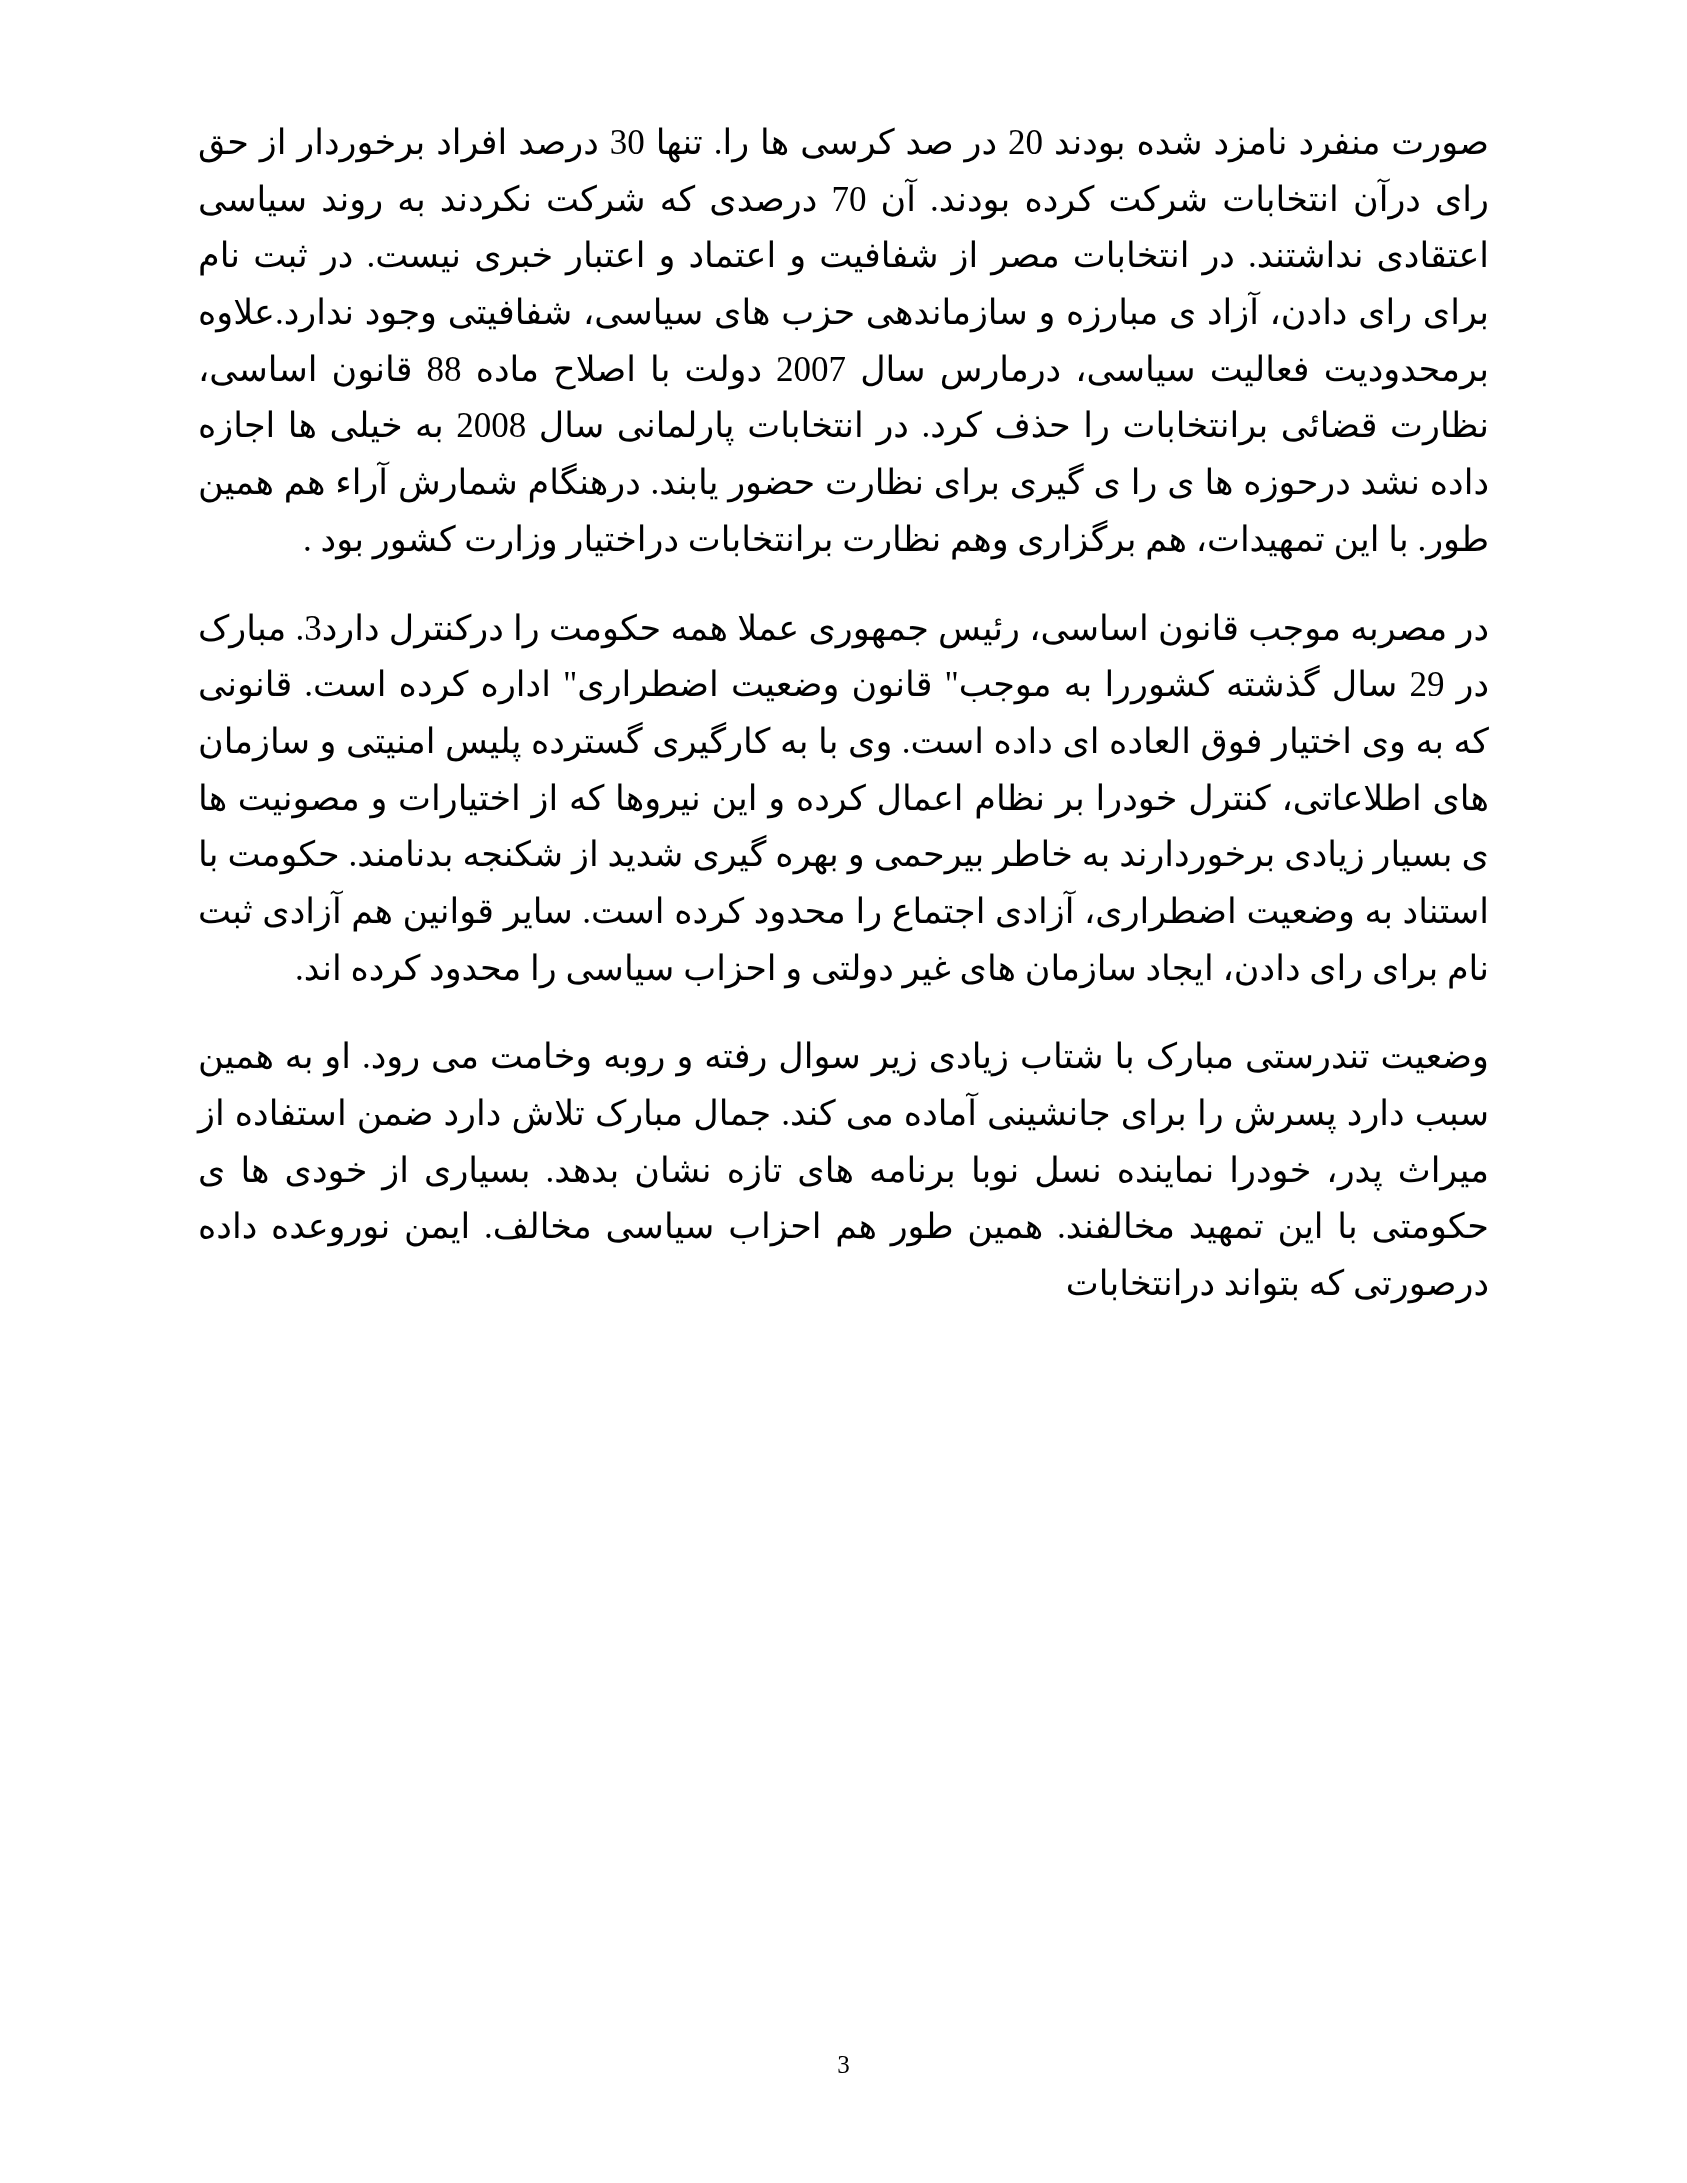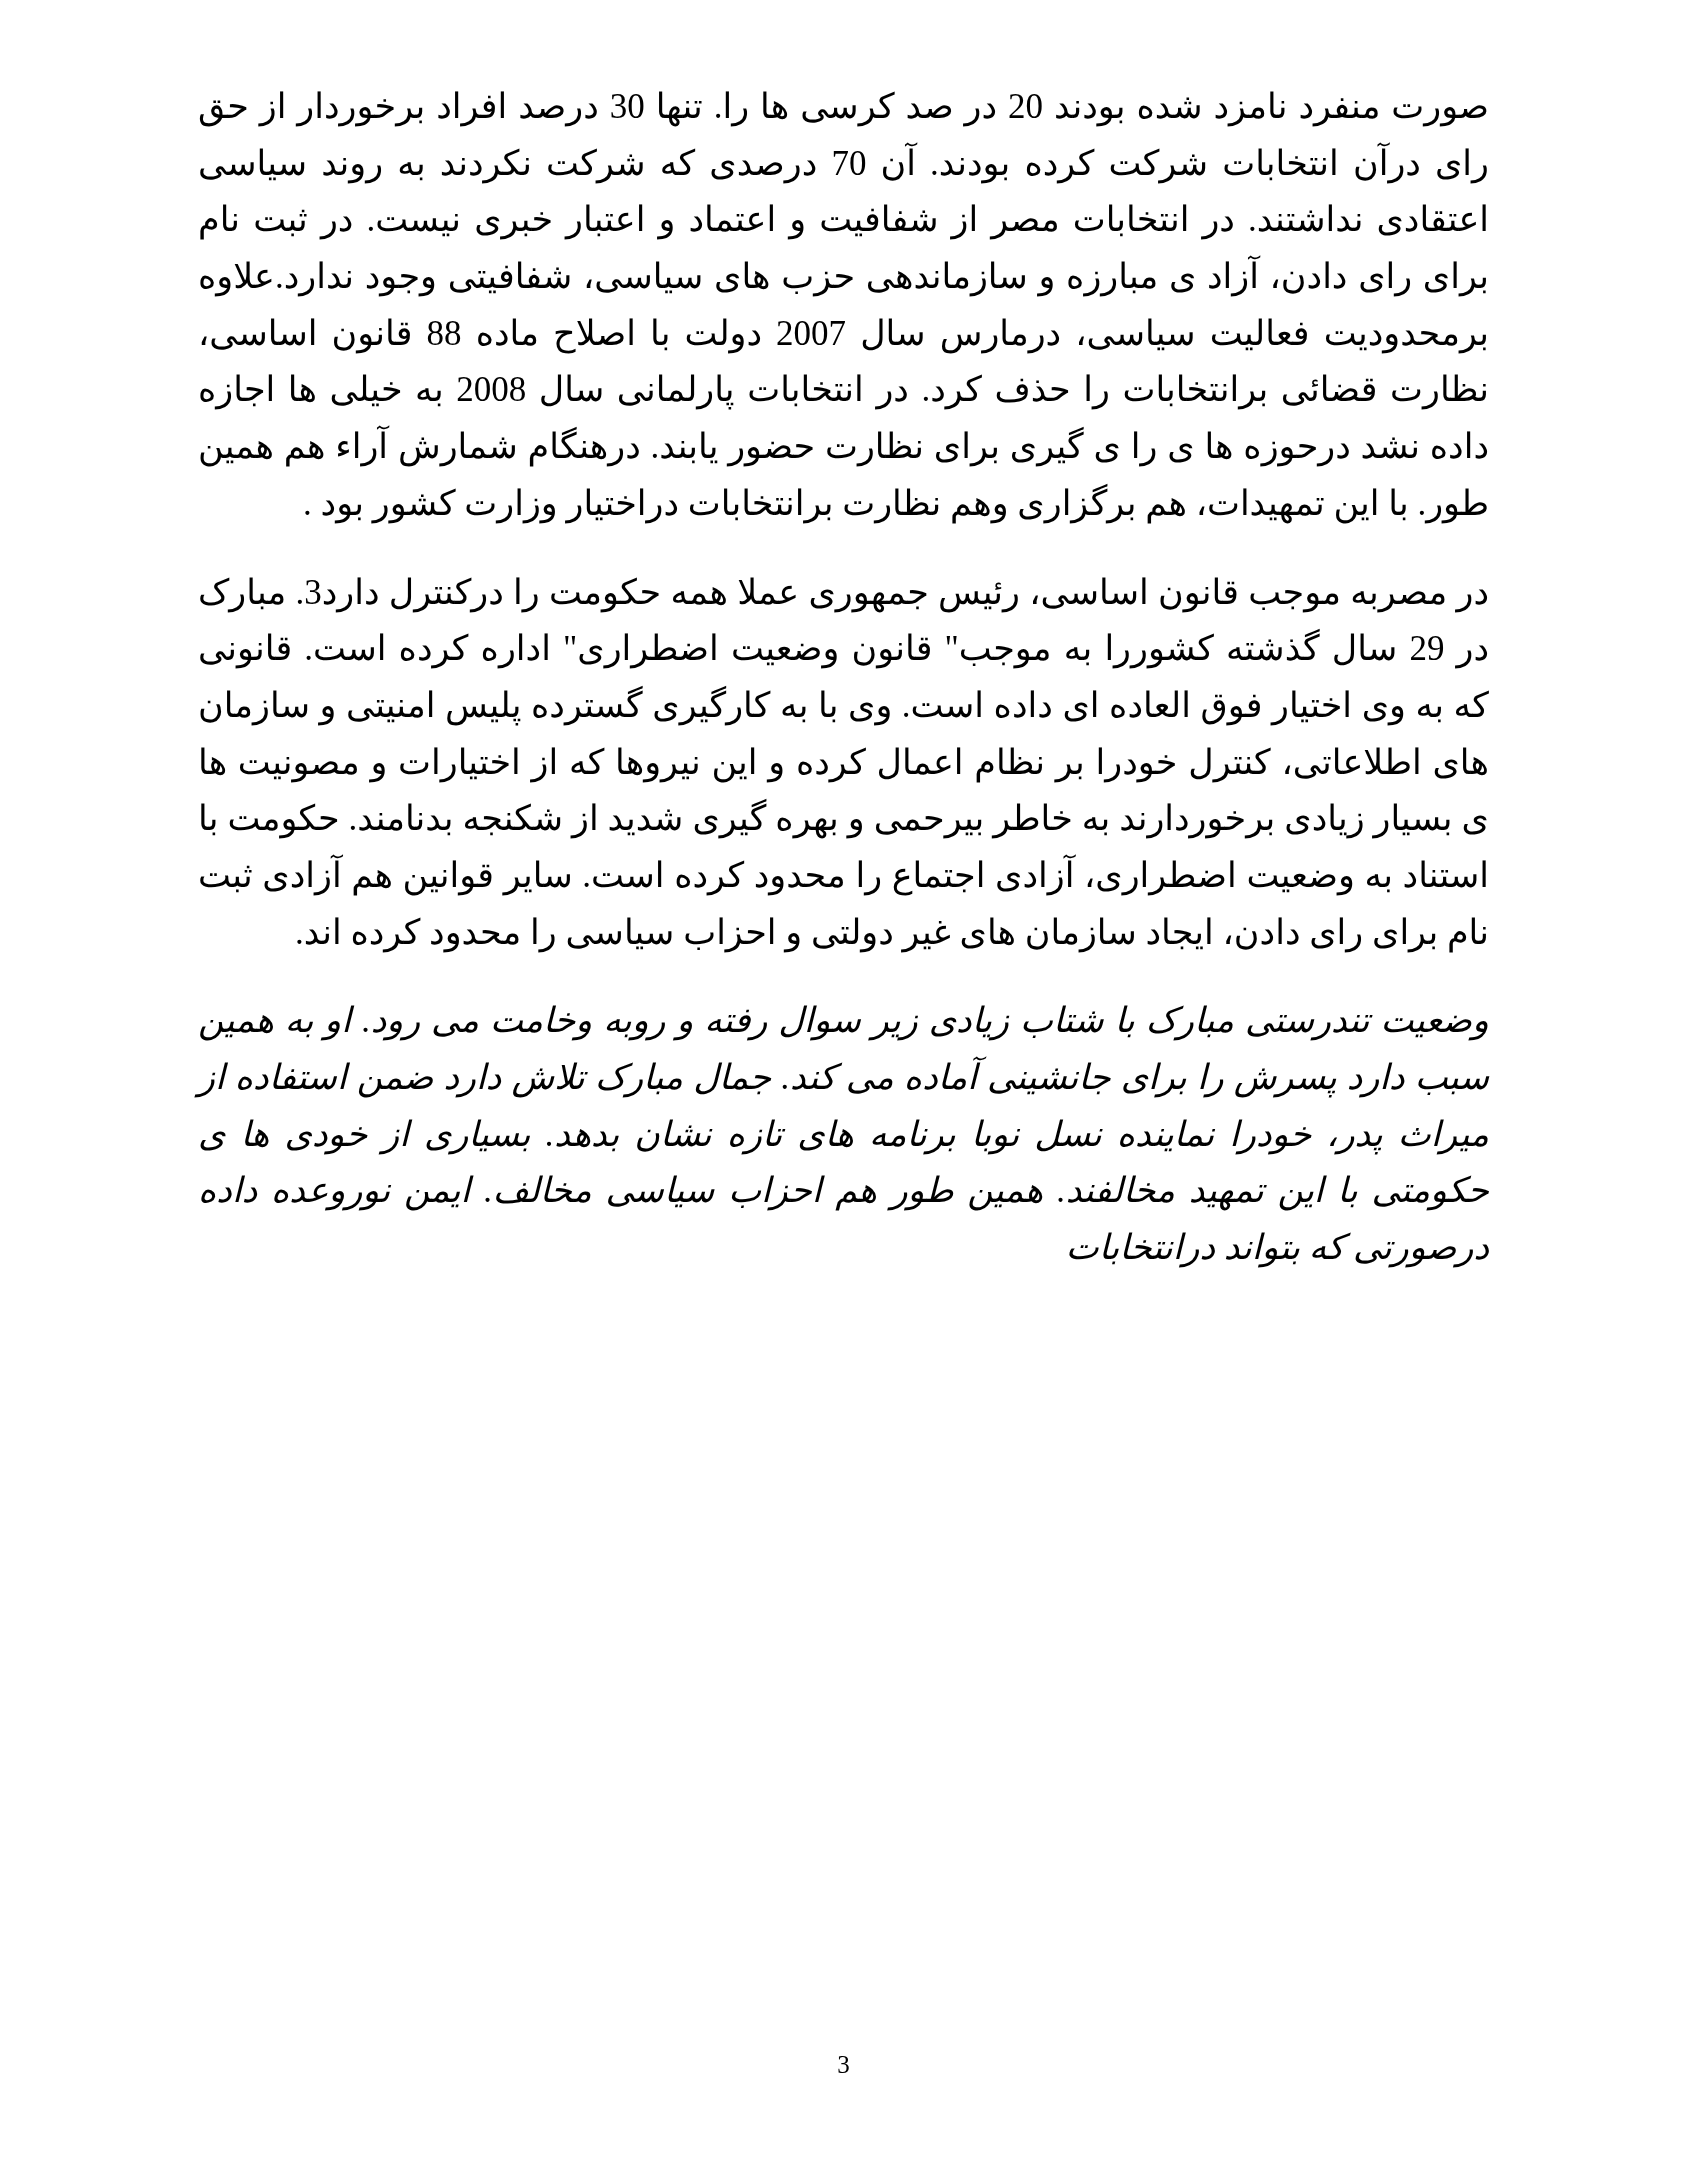--- a/index.html
+++ b/index.html
@@ -10,40 +10,39 @@
   body {
     font-family: "Liberation Serif", "DejaVu Serif", serif;
     color: #000000;
   }
   .page {
     width: 1687px;
     height: 2183px;
     background: #ffffff;
     position: relative;
     box-sizing: border-box;
-    padding: 79px 198px 79px 198px;
+    padding: 115px 198px 79px 198px;
     margin: 0 auto;
   }
   .doc-body {
     direction: rtl;
     text-align: justify;
     text-justify: inter-word;
   }
   .para {
     font-size: 35px;
     line-height: 1.62;
     margin: 0 0 32px 0;
     text-indent: 0;
     direction: rtl;
     text-align: justify;
     unicode-bidi: plaintext;
   }
   .para:last-of-type {
     margin-bottom: 0;
-    font-style: italic;
   }
   .page-number {
     position: absolute;
     bottom: 106px;
     left: 0;
     right: 0;
     text-align: center;
     font-size: 25px;
     line-height: 1;
     direction: ltr;

